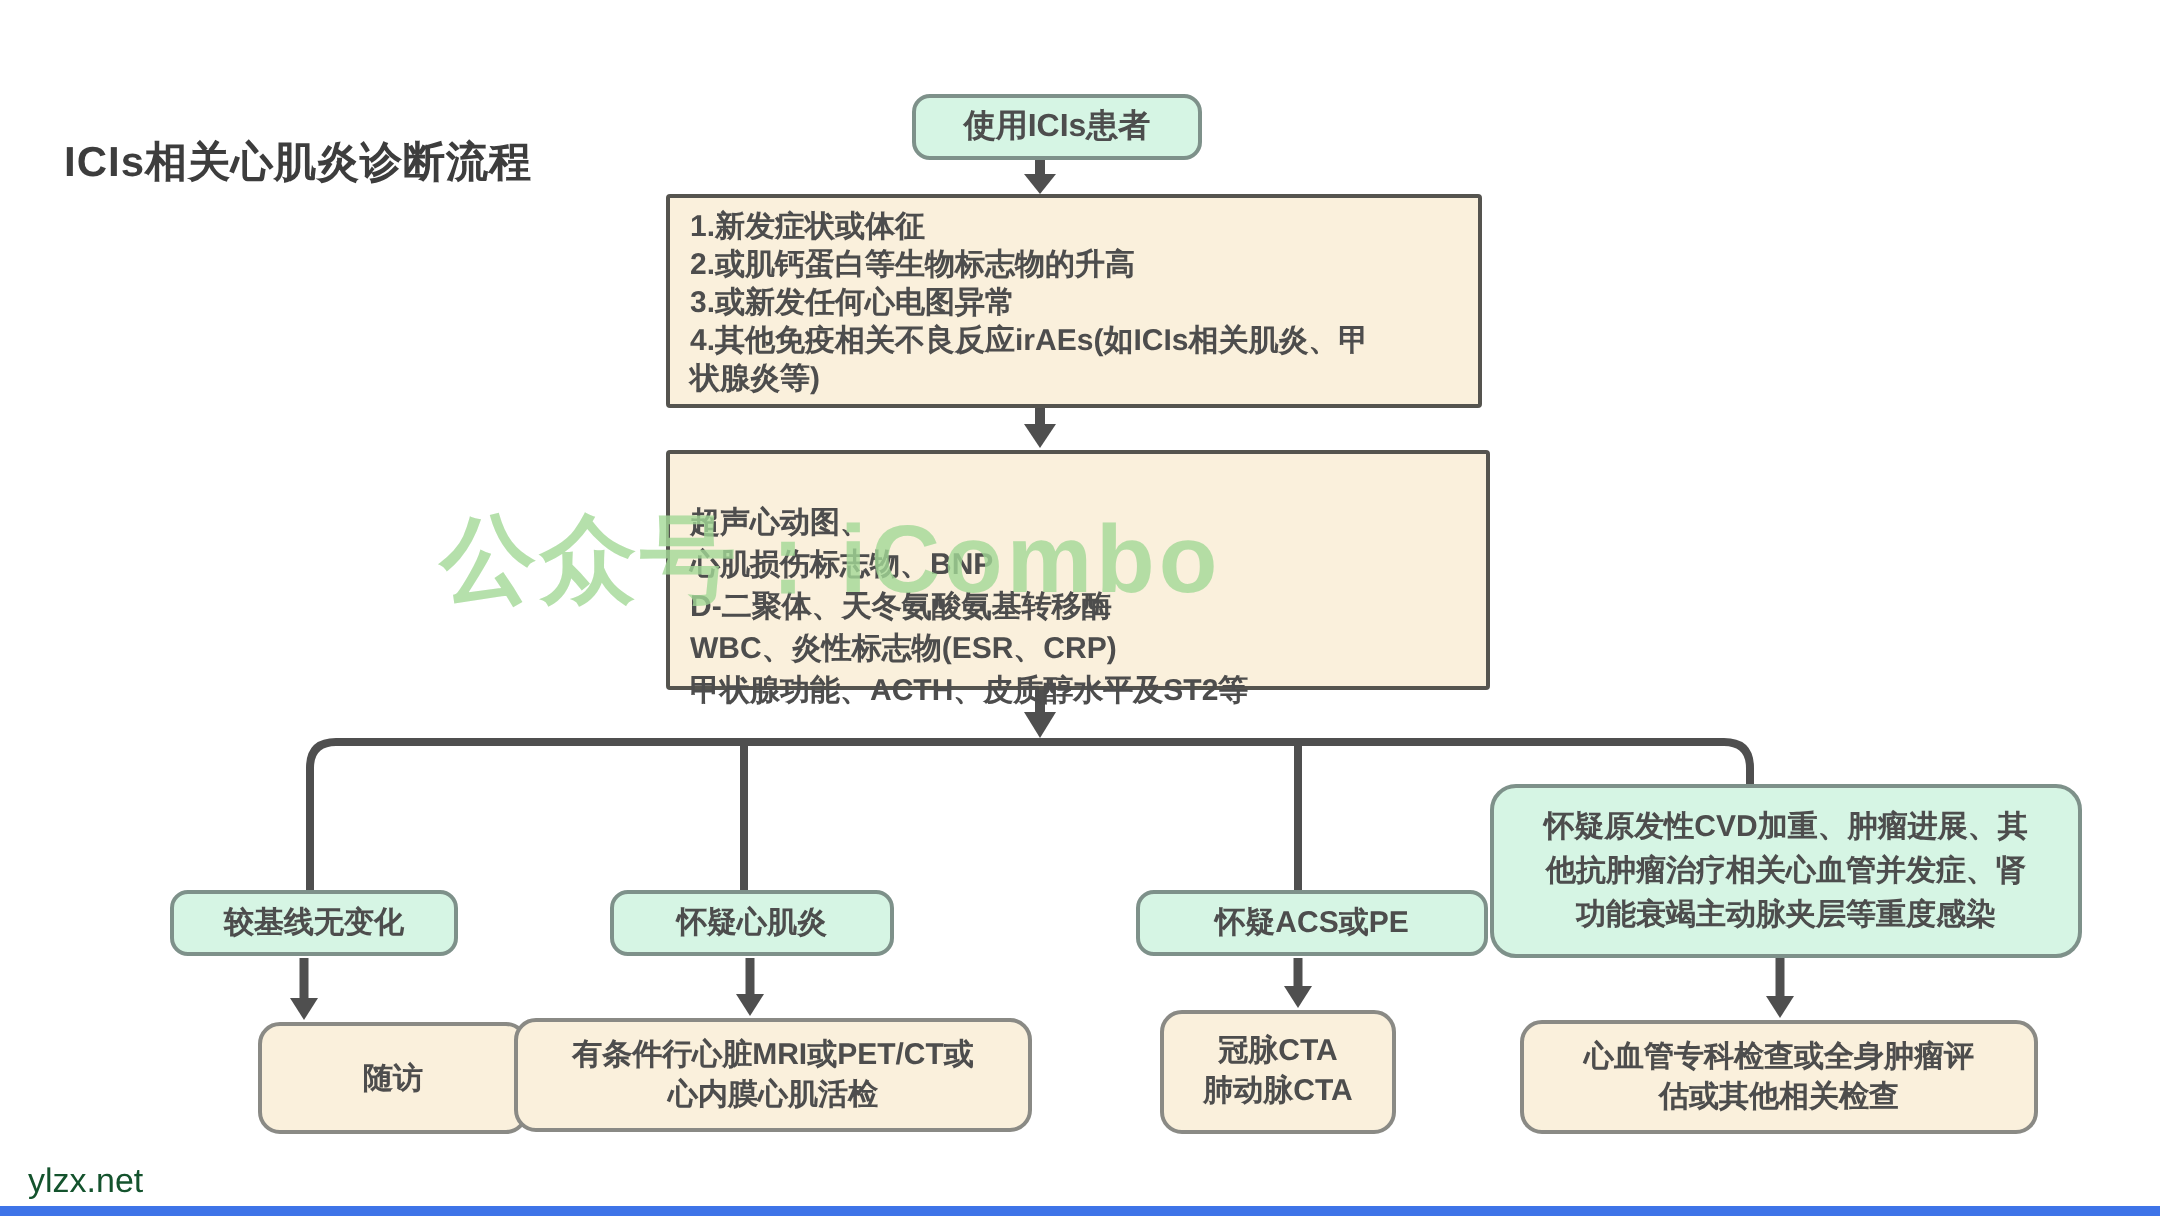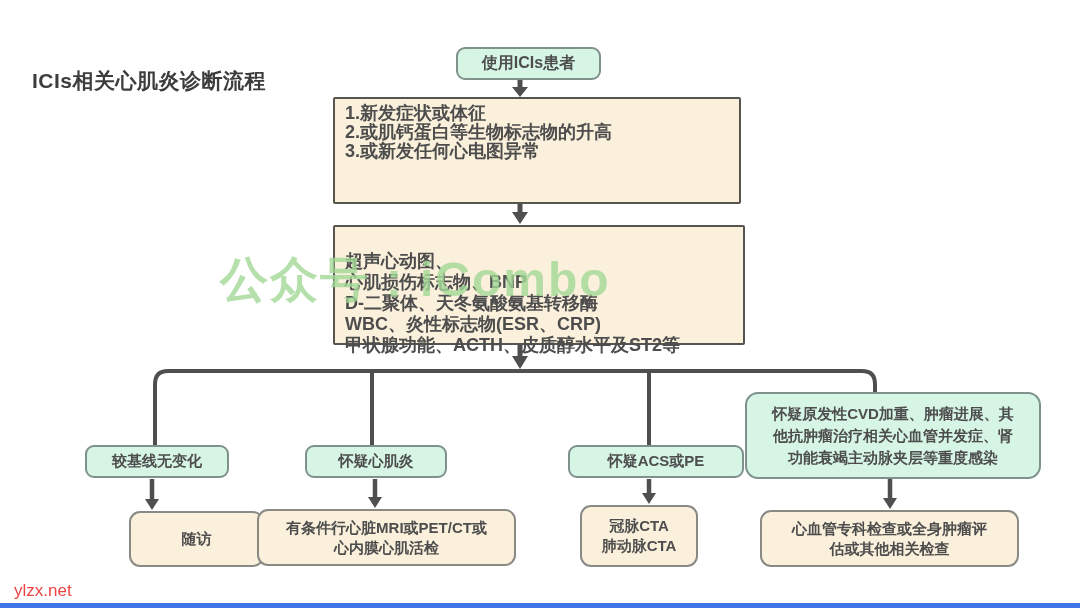--- a/index.html
+++ b/index.html
@@ -10,21 +10,21 @@
     color:#3d3d3d;letter-spacing:.5px;margin-top:45px;}
 
   .node{position:absolute;box-sizing:border-box;display:flex;align-items:center;
     justify-content:center;text-align:center;font-weight:bold;color:#4d4d4d;
     white-space:pre-line;z-index:2;}
 
   .green{background:#d6f5e4;border:2px solid #7e918a;border-radius:9px;font-size:15px;}
   .cream-r{background:#faf0dc;border:2px solid #8a8a85;border-radius:11px;font-size:15px;}
   .cream-sq{background:#faf0dc;border:2px solid #55544f;border-radius:2px;
     justify-content:flex-start;align-items:flex-start;flex-direction:column;
-    text-align:left;padding:5px 10px;font-size:18px;}
+    text-align:left;padding:5px 10px;font-size:15px;}
 
   .start{left:456px;top:47px;width:145px;height:33px;font-size:16px;}
   .criteria{left:333px;top:97px;width:408px;height:107px;line-height:19px;}
   .workup{left:333px;top:225px;width:412px;height:120px;line-height:21px;padding-top:24px;}
   .line{white-space:pre-line;}
 
   .b1{left:85px;top:445px;width:144px;height:33px;font-family:Liberation Serif, serif;}
   .b2{left:305px;top:445px;width:142px;height:33px;}
   .b3{left:568px;top:445px;width:176px;height:33px;}
   .b4{left:745px;top:392px;width:296px;height:87px;border-radius:13px;line-height:22px;}
@@ -32,21 +32,21 @@
   .r1{left:85px;top:511px;width:135px;height:56px;margin-left:44px;}
   .r2{left:257px;top:509px;width:259px;height:57px;line-height:20px;}
   .r3{left:580px;top:505px;width:118px;height:62px;line-height:20px;}
   .r4{left:760px;top:510px;width:259px;height:57px;line-height:20px;}
 
   .connectors{position:absolute;left:0;top:0;z-index:1;}
 
   .watermark{position:absolute;left:220px;top:248px;font-size:48px;font-weight:600;
     color:rgba(163,216,150,0.8);z-index:3;letter-spacing:2px;pointer-events:none;}
 
-  .site-link{position:absolute;left:14px;top:581px;font-size:17px;color:#ef4444;
+  .site-link{position:absolute;left:14px;top:581px;font-size:17px;color:#14532d;
     text-decoration:none;z-index:2;}
 
   .bottom-bar{position:absolute;left:0;bottom:0;width:1080px;height:5px;
     background:#3e74e8;z-index:4;}
 </style>
 </head>
 <body>
 
 <div id="stage">
 
@@ -89,20 +89,22 @@
       <path d="M883 498 L897 498 L890 509 Z" fill="#4f4f4f"></path>
     </g>
   </svg>
 
   <div class="node green start">使用ICIs患者</div>
 
   <div class="node cream-sq criteria">
     <div class="line">1.新发症状或体征</div>
     <div class="line">2.或肌钙蛋白等生物标志物的升高</div>
     <div class="line">3.或新发任何心电图异常</div>
+    <div class="line">4.其他免疫相关不良反应irAEs(如ICIs相关肌炎、甲
+状腺炎等)</div>
   </div>
 
   <div class="node cream-sq workup">
     <div class="line">超声心动图、</div>
     <div class="line">心肌损伤标志物、BNP</div>
     <div class="line">D-二聚体、天冬氨酸氨基转移酶</div>
     <div class="line">WBC、炎性标志物(ESR、CRP)</div>
     <div class="line">甲状腺功能、ACTH、皮质醇水平及ST2等</div>
   </div>
 

